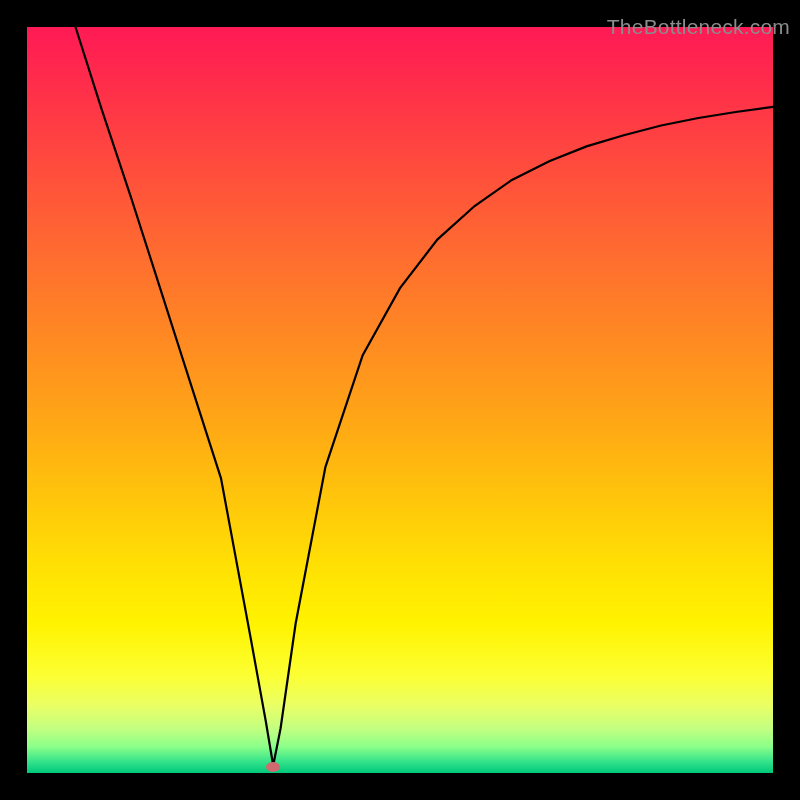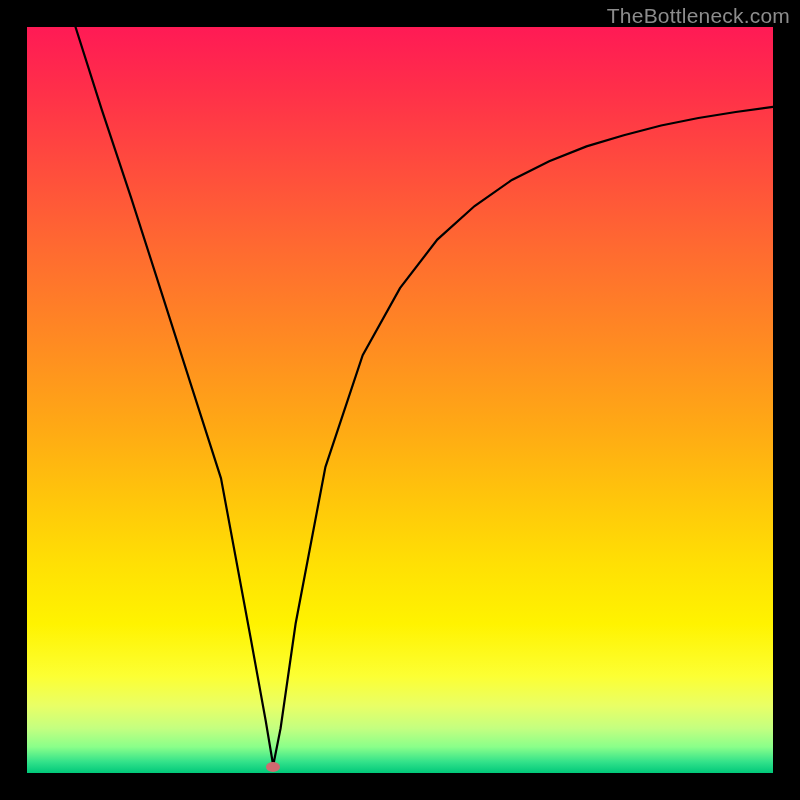--- a/index.html
+++ b/index.html
@@ -54,21 +54,21 @@
   .dot {
     position: absolute;
     width: 14px;
     height: 10px;
     background: #d06a70;
     border-radius: 50%;
     transform: translate(-50%, -50%);
   }
   .watermark {
     position: absolute;
-    top: 4px;
+    top: 15px;
     right: 10px;
     color: #8c8c8c;
     font-size: 21px;
     font-weight: 500;
     letter-spacing: 0.2px;
     user-select: none;
   }
 </style>
 </head>
 <body>

